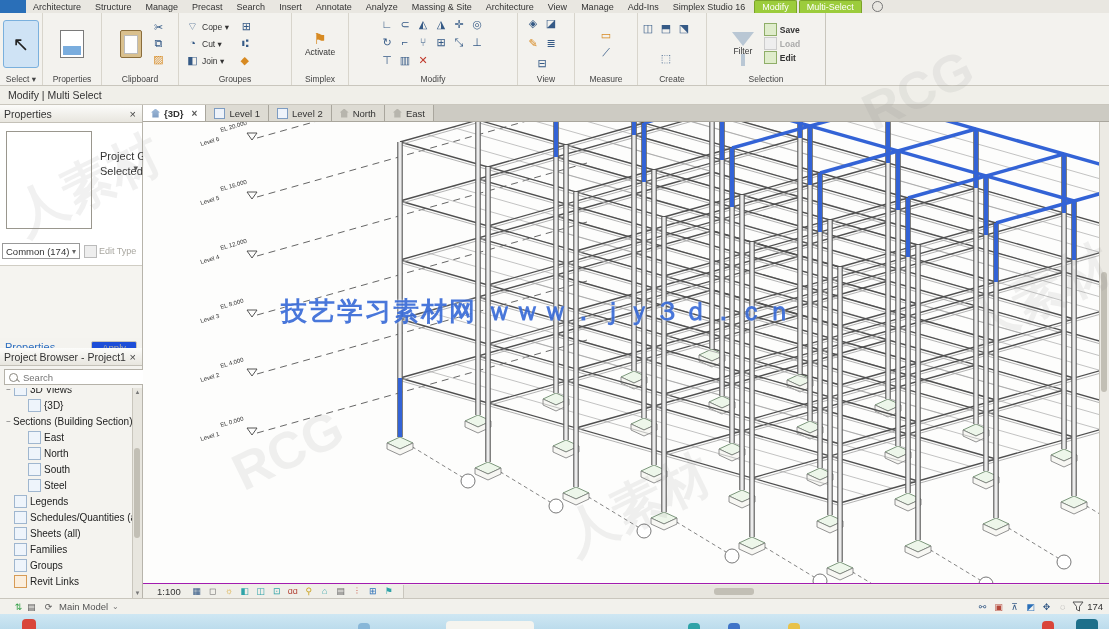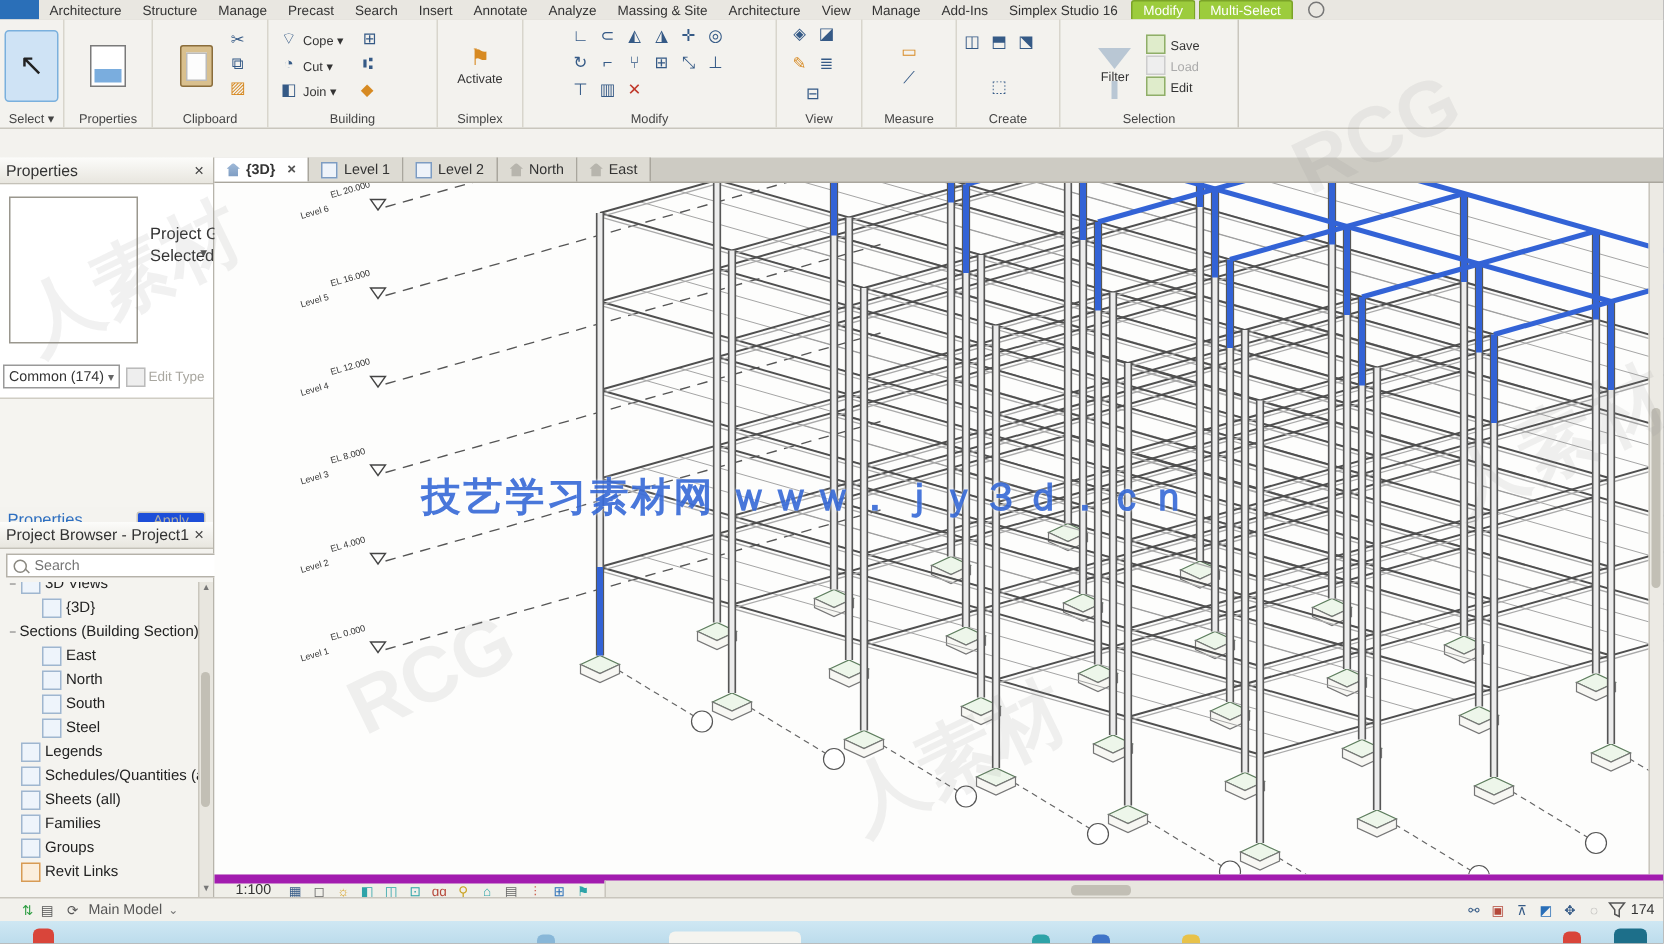--- a/index.html
+++ b/index.html
@@ -23,21 +23,21 @@
   .bigbtn.active{background:#cfe3f5;border:1px solid #7ab0dd;}
   .cursor-glyph{font-size:20px;color:#222;}
   .micon{width:15px;height:15px;font-size:11px;line-height:15px;text-align:center;color:#355a86;}
   .micon.red{color:#c0392b;}
   .micon.orange{color:#d78a22;}
   .tinytxt{font-size:8.5px;color:#333;}
   .gcol{display:flex;flex-direction:column;gap:1px;justify-content:center;}
   .grow{display:flex;align-items:center;gap:2px;}
   .modgrid{display:grid;grid-template-columns:repeat(6,17px);grid-auto-rows:17px;gap:1px;}
   .selbtns{display:flex;flex-direction:column;gap:1px;}
-  .selbtn{font-size:8.5px;color:#333;display:flex;gap:3px;align-items:center;}
+  .selbtn{font-size:8.5px;color:#333;display:flex;gap:3px;align-items:center;font-weight:bold;}
   .selbtn.disabled{color:#aaa;}
   .iconsq{width:11px;height:11px;border:1px solid #8fae68;background:#dfeccb;display:inline-block;}
   .funnel{width:0;height:0;border-left:11px solid transparent;border-right:11px solid transparent;border-top:14px solid #b9c7d4;position:relative;}
   .funnel:after{content:"";position:absolute;left:-2px;top:-2px;width:4px;height:12px;background:#b9c7d4;transform:translateY(10px);}
   .propicon{width:22px;height:26px;border:1px solid #7a7a7a;background:#fff;position:relative;}
   .propicon:after{content:"";position:absolute;left:2px;bottom:2px;right:2px;height:9px;background:#7aadde;}
   .clipicon{width:20px;height:26px;border:1px solid #8a6d3b;background:#d9c08e;position:relative;border-radius:2px;}
   .clipicon:after{content:"";position:absolute;left:3px;top:4px;right:3px;bottom:3px;background:#fdfdfd;border:1px solid #bbb;}
   
   #optionsbar{position:absolute;left:0;top:86px;width:1109px;height:19px;background:#f0efe9;
@@ -82,24 +82,24 @@
   .vt-ico{width:9px;height:9px;flex:0 0 auto;}
   .vt-ico.home{background:linear-gradient(#9fb9d8,#7d9cc2);clip-path:polygon(50% 0,100% 45%,85% 45%,85% 100%,15% 100%,15% 45%,0 45%);}
   .vt-ico.plan{border:1px solid #7d9cc2;background:#eef3fa;}
   .vt-ico.elev{background:#b7b5ad;clip-path:polygon(50% 0,100% 45%,85% 45%,85% 100%,15% 100%,15% 45%,0 45%);}
   .vtab .vx{font-size:10px;color:#555;margin-left:4px;}
   
   #canvas{position:absolute;left:143px;top:122px;width:966px;height:461px;background:#fdfdfc;overflow:hidden;}
   #cv-scroll{position:absolute;right:0;top:122px;width:9px;height:461px;background:#eceae4;border-left:1px solid #c9c6bd;}
   #cv-scroll .vthumb{top:150px;height:120px;}
   #bluewm{position:absolute;left:138px;top:172px;font-size:26px;font-weight:bold;letter-spacing:2px;
-          color:#3a6cd8;text-shadow:0 0 2px rgba(255,255,255,.9);white-space:nowrap;opacity:.92;margin-top:20px;}
+          color:#3a6cd8;text-shadow:0 0 2px rgba(255,255,255,.9);white-space:nowrap;opacity:.92;}
   .wm{position:absolute;font-size:52px;font-weight:bold;color:rgba(140,140,140,.12);transform:rotate(-26deg);white-space:nowrap;pointer-events:none;}
   
-  #vcbar{position:absolute;left:143px;top:583px;width:966px;height:15px;background:#f0efe9;border-top:6px solid #a21caf;
+  #vcbar{position:absolute;left:143px;top:583px;width:966px;height:15px;background:#f0efe9;border-top:1px solid #a21caf;
          display:flex;align-items:center;box-sizing:border-box;}
   #vc-scale{font-size:9.5px;color:#333;margin:0 8px 0 14px;}
   .vcico{width:14px;height:12px;font-size:9px;line-height:12px;text-align:center;margin:0 1px;border-radius:2px;flex:0 0 auto;}
   #hscroll{flex:1;height:13px;background:#e8e6df;border-left:1px solid #c9c6bd;position:relative;margin-left:6px;}
   #hthumb{position:absolute;left:44%;top:3px;width:40px;height:7px;background:#c2bfb5;border-radius:3px;}
   
   #statusbar{position:absolute;left:0;top:598px;width:1109px;height:16px;background:#f2f1ec;border-top:1px solid #c9c6bd;
              display:flex;align-items:center;font-size:9.5px;color:#444;box-sizing:border-box;}
   #status-text{margin-left:6px;white-space:nowrap;overflow:hidden;flex:0 1 auto;}
   #status-mid{display:flex;align-items:center;gap:6px;margin-left:12px;}
@@ -179,21 +179,21 @@
             <span class="micon">◔</span>
             <span class="tinytxt">Cut ▾</span>
             <span class="micon" style="margin-left:14px">⑆</span>
           </div>
         <div class="grow">
             <span class="micon">◧</span>
             <span class="tinytxt">Join ▾</span>
             <span class="micon orange" style="margin-left:11px">◆</span>
           </div>
       </div>
-      <div class="panel-label">Building</div>
+      <div class="panel-label">Groupes</div>
     </div>
     <div class="panel" style="width:56px">
       <div class="pbody" style="flex-direction:column;gap:1px">
         <span class="micon orange" style="font-size:15px">⚑</span>
         <span class="tinytxt">Activate</span>
       </div>
       <div class="panel-label">Simplex</div>
     </div>
     <div class="panel" style="width:168px">
       <div class="pbody">
@@ -262,20 +262,23 @@
               <span class="iconsq"></span>
               <span>Edit</span>
             </span>
           </div>
       </div>
       <div class="panel-label">Selection</div>
     </div>
     <div style="flex:1"></div>
   </div>
 
+  <div id="optionsbar">
+    <span>Modify | Multi Select</span>
+  </div>
 
   <div class="palette" style="left:0;top:105px;width:143px;height:243px">
     <div class="pal-header">
       <span class="title">Properties</span>
       <span class="xbtn">×</span>
     </div>
     <div id="props-body">
       <div id="type-preview"></div>
       <div id="type-name">
         <div>Project Groupes</div>

